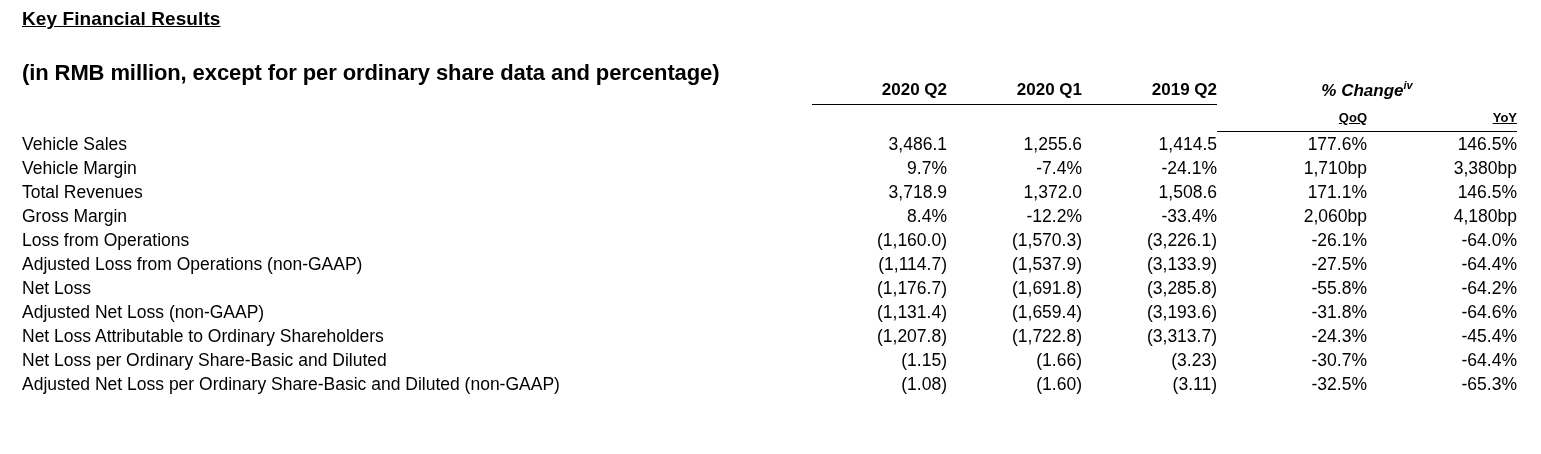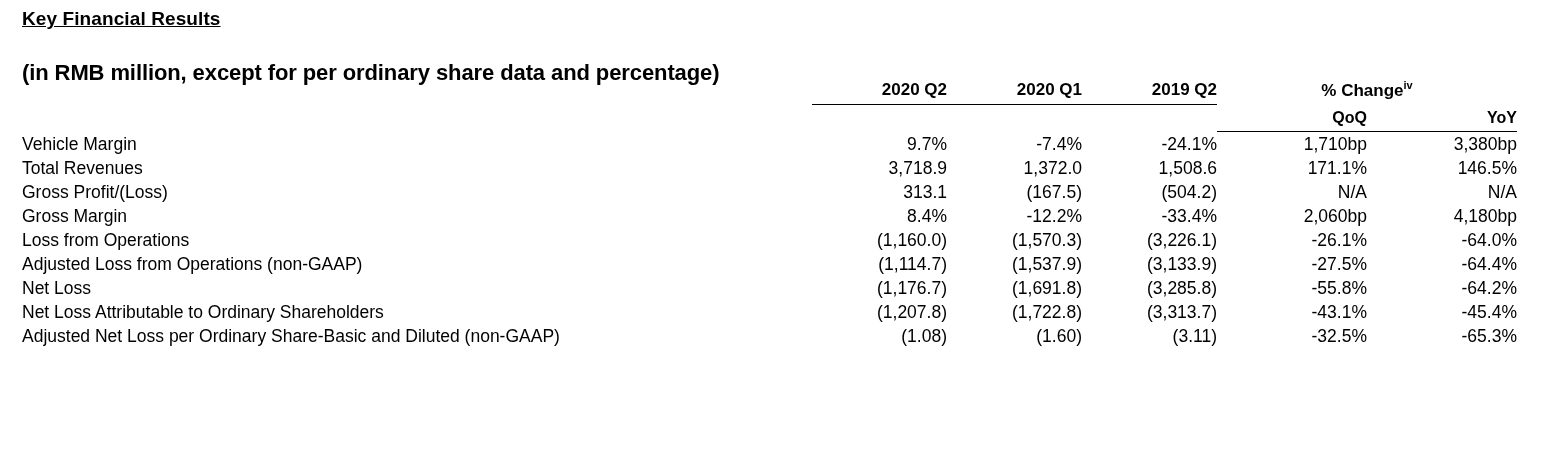--- a/index.html
+++ b/index.html
@@ -85,27 +85,29 @@
     text-align: right;
   }
   .hdr-main th.pct-change {
     border-bottom: none;
     text-align: center;
   }
   .pct-change-inner {
     display: block;
     font-weight: bold;
     padding-right: 0;
+    font-style: italic;
   }
   .hdr-sub th {
     font-weight: bold;
-    font-size: 16px;
+    font-size: 13px;
     height: 26px;
     line-height: 26px;
     vertical-align: bottom;
+    text-decoration: underline;
   }
   .hdr-sub th.chg-col {
     border-bottom: 1.5px solid #000;
   }
   sup {
     font-size: 11px;
     vertical-align: super;
     line-height: 0;
   }
   .body-row td {
@@ -136,44 +138,44 @@
         <th class="label-col"></th>
         <th class="num-col"></th>
         <th class="num-col"></th>
         <th class="num-col"></th>
         <th class="chg-col">QoQ</th>
         <th class="chg-col">YoY</th>
       </tr>
     </thead>
     <tbody>
       <tr class="body-row">
+        <td class="label-col">Vehicle Sales</td>
+        <td class="num-col">3,486.1</td>
+        <td class="num-col">1,255.6</td>
+        <td class="num-col">1,414.5</td>
+        <td class="chg-col">177.6%</td>
+        <td class="chg-col">146.5%</td>
+      </tr>
+      <tr class="body-row">
         <td class="label-col">Vehicle Margin</td>
         <td class="num-col">9.7%</td>
         <td class="num-col">-7.4%</td>
         <td class="num-col">-24.1%</td>
         <td class="chg-col">1,710bp</td>
         <td class="chg-col">3,380bp</td>
       </tr>
       <tr class="body-row">
         <td class="label-col">Total Revenues</td>
         <td class="num-col">3,718.9</td>
         <td class="num-col">1,372.0</td>
         <td class="num-col">1,508.6</td>
         <td class="chg-col">171.1%</td>
         <td class="chg-col">146.5%</td>
       </tr>
       <tr class="body-row">
-        <td class="label-col">Gross Profit/(Loss)</td>
-        <td class="num-col">313.1</td>
-        <td class="num-col">(167.5)</td>
-        <td class="num-col">(504.2)</td>
-        <td class="chg-col">N/A</td>
-        <td class="chg-col">N/A</td>
-      </tr>
-      <tr class="body-row">
         <td class="label-col">Gross Margin</td>
         <td class="num-col">8.4%</td>
         <td class="num-col">-12.2%</td>
         <td class="num-col">-33.4%</td>
         <td class="chg-col">2,060bp</td>
         <td class="chg-col">4,180bp</td>
       </tr>
       <tr class="body-row">
         <td class="label-col">Loss from Operations</td>
         <td class="num-col">(1,160.0)</td>
@@ -192,26 +194,42 @@
       </tr>
       <tr class="body-row">
         <td class="label-col">Net Loss</td>
         <td class="num-col">(1,176.7)</td>
         <td class="num-col">(1,691.8)</td>
         <td class="num-col">(3,285.8)</td>
         <td class="chg-col">-55.8%</td>
         <td class="chg-col">-64.2%</td>
       </tr>
       <tr class="body-row">
+        <td class="label-col">Adjusted Net Loss (non-GAAP)</td>
+        <td class="num-col">(1,131.4)</td>
+        <td class="num-col">(1,659.4)</td>
+        <td class="num-col">(3,193.6)</td>
+        <td class="chg-col">-31.8%</td>
+        <td class="chg-col">-64.6%</td>
+      </tr>
+      <tr class="body-row">
         <td class="label-col">Net Loss Attributable to Ordinary Shareholders</td>
         <td class="num-col">(1,207.8)</td>
         <td class="num-col">(1,722.8)</td>
         <td class="num-col">(3,313.7)</td>
-        <td class="chg-col">-43.1%</td>
+        <td class="chg-col">-24.3%</td>
         <td class="chg-col">-45.4%</td>
+      </tr>
+      <tr class="body-row">
+        <td class="label-col">Net Loss per Ordinary Share-Basic and Diluted</td>
+        <td class="num-col">(1.15)</td>
+        <td class="num-col">(1.66)</td>
+        <td class="num-col">(3.23)</td>
+        <td class="chg-col">-30.7%</td>
+        <td class="chg-col">-64.4%</td>
       </tr>
       <tr class="body-row">
         <td class="label-col">Adjusted Net Loss per Ordinary Share-Basic and Diluted (non-GAAP)</td>
         <td class="num-col">(1.08)</td>
         <td class="num-col">(1.60)</td>
         <td class="num-col">(3.11)</td>
         <td class="chg-col">-32.5%</td>
         <td class="chg-col">-65.3%</td>
       </tr>
     </tbody>

